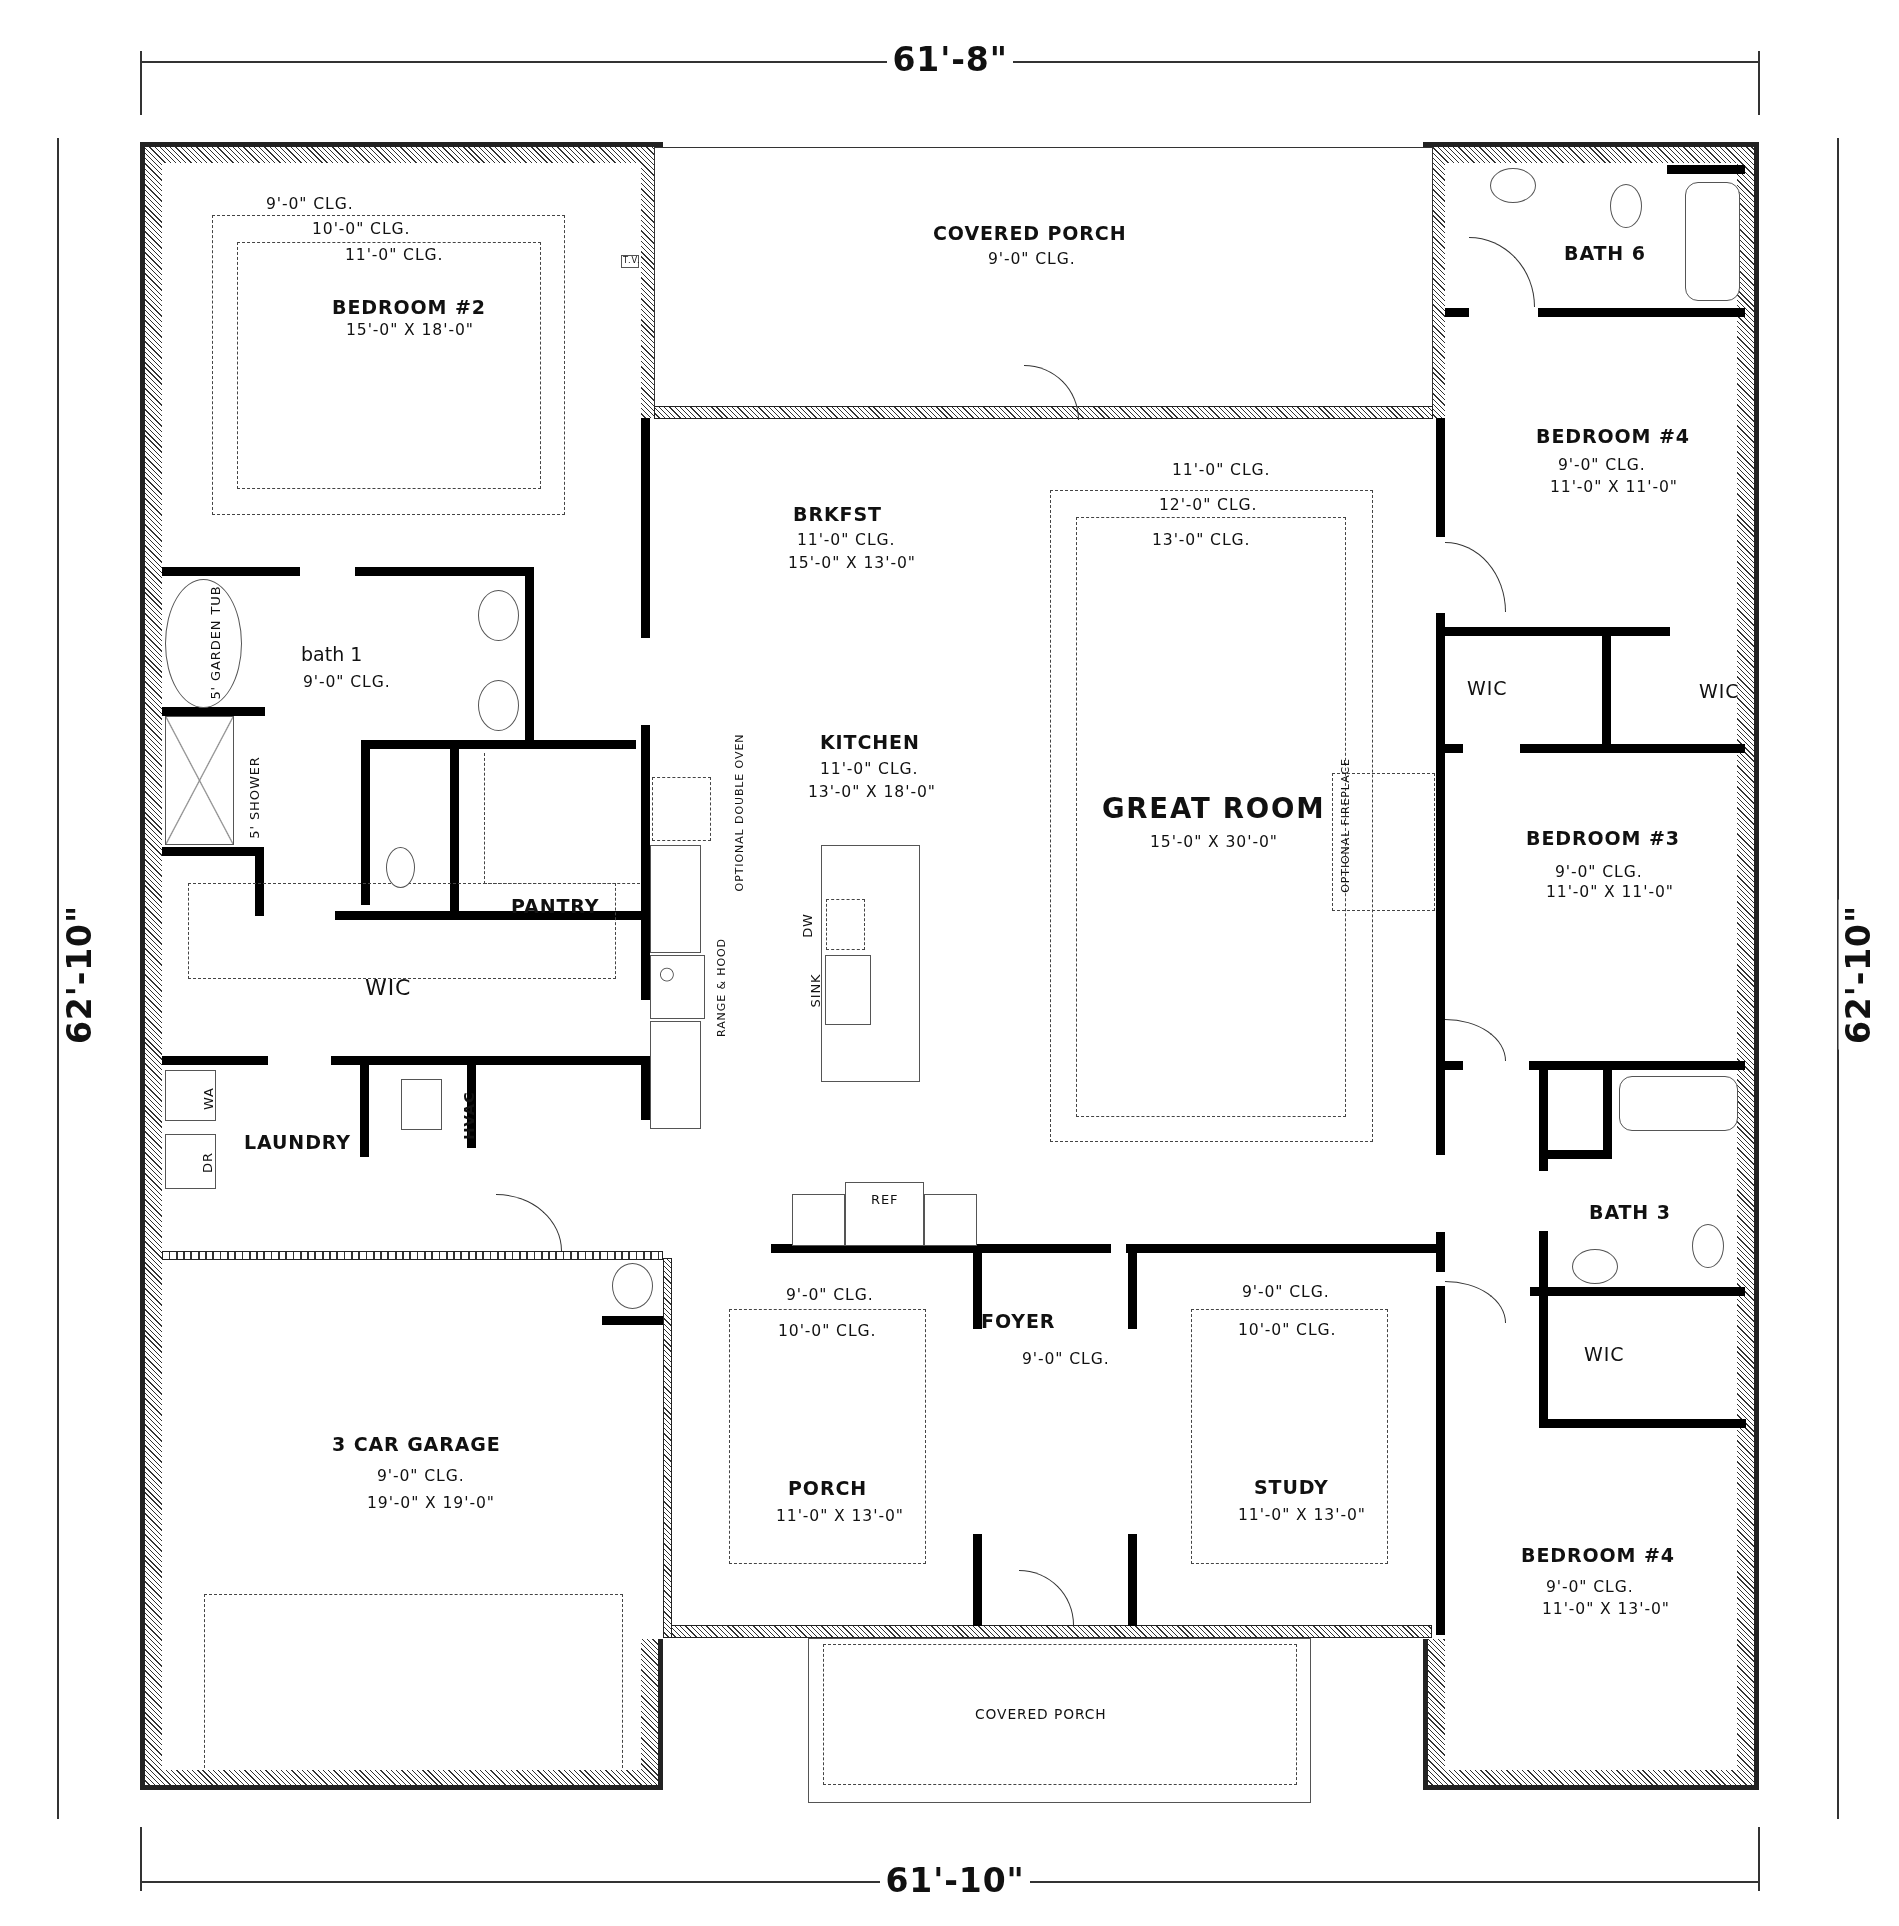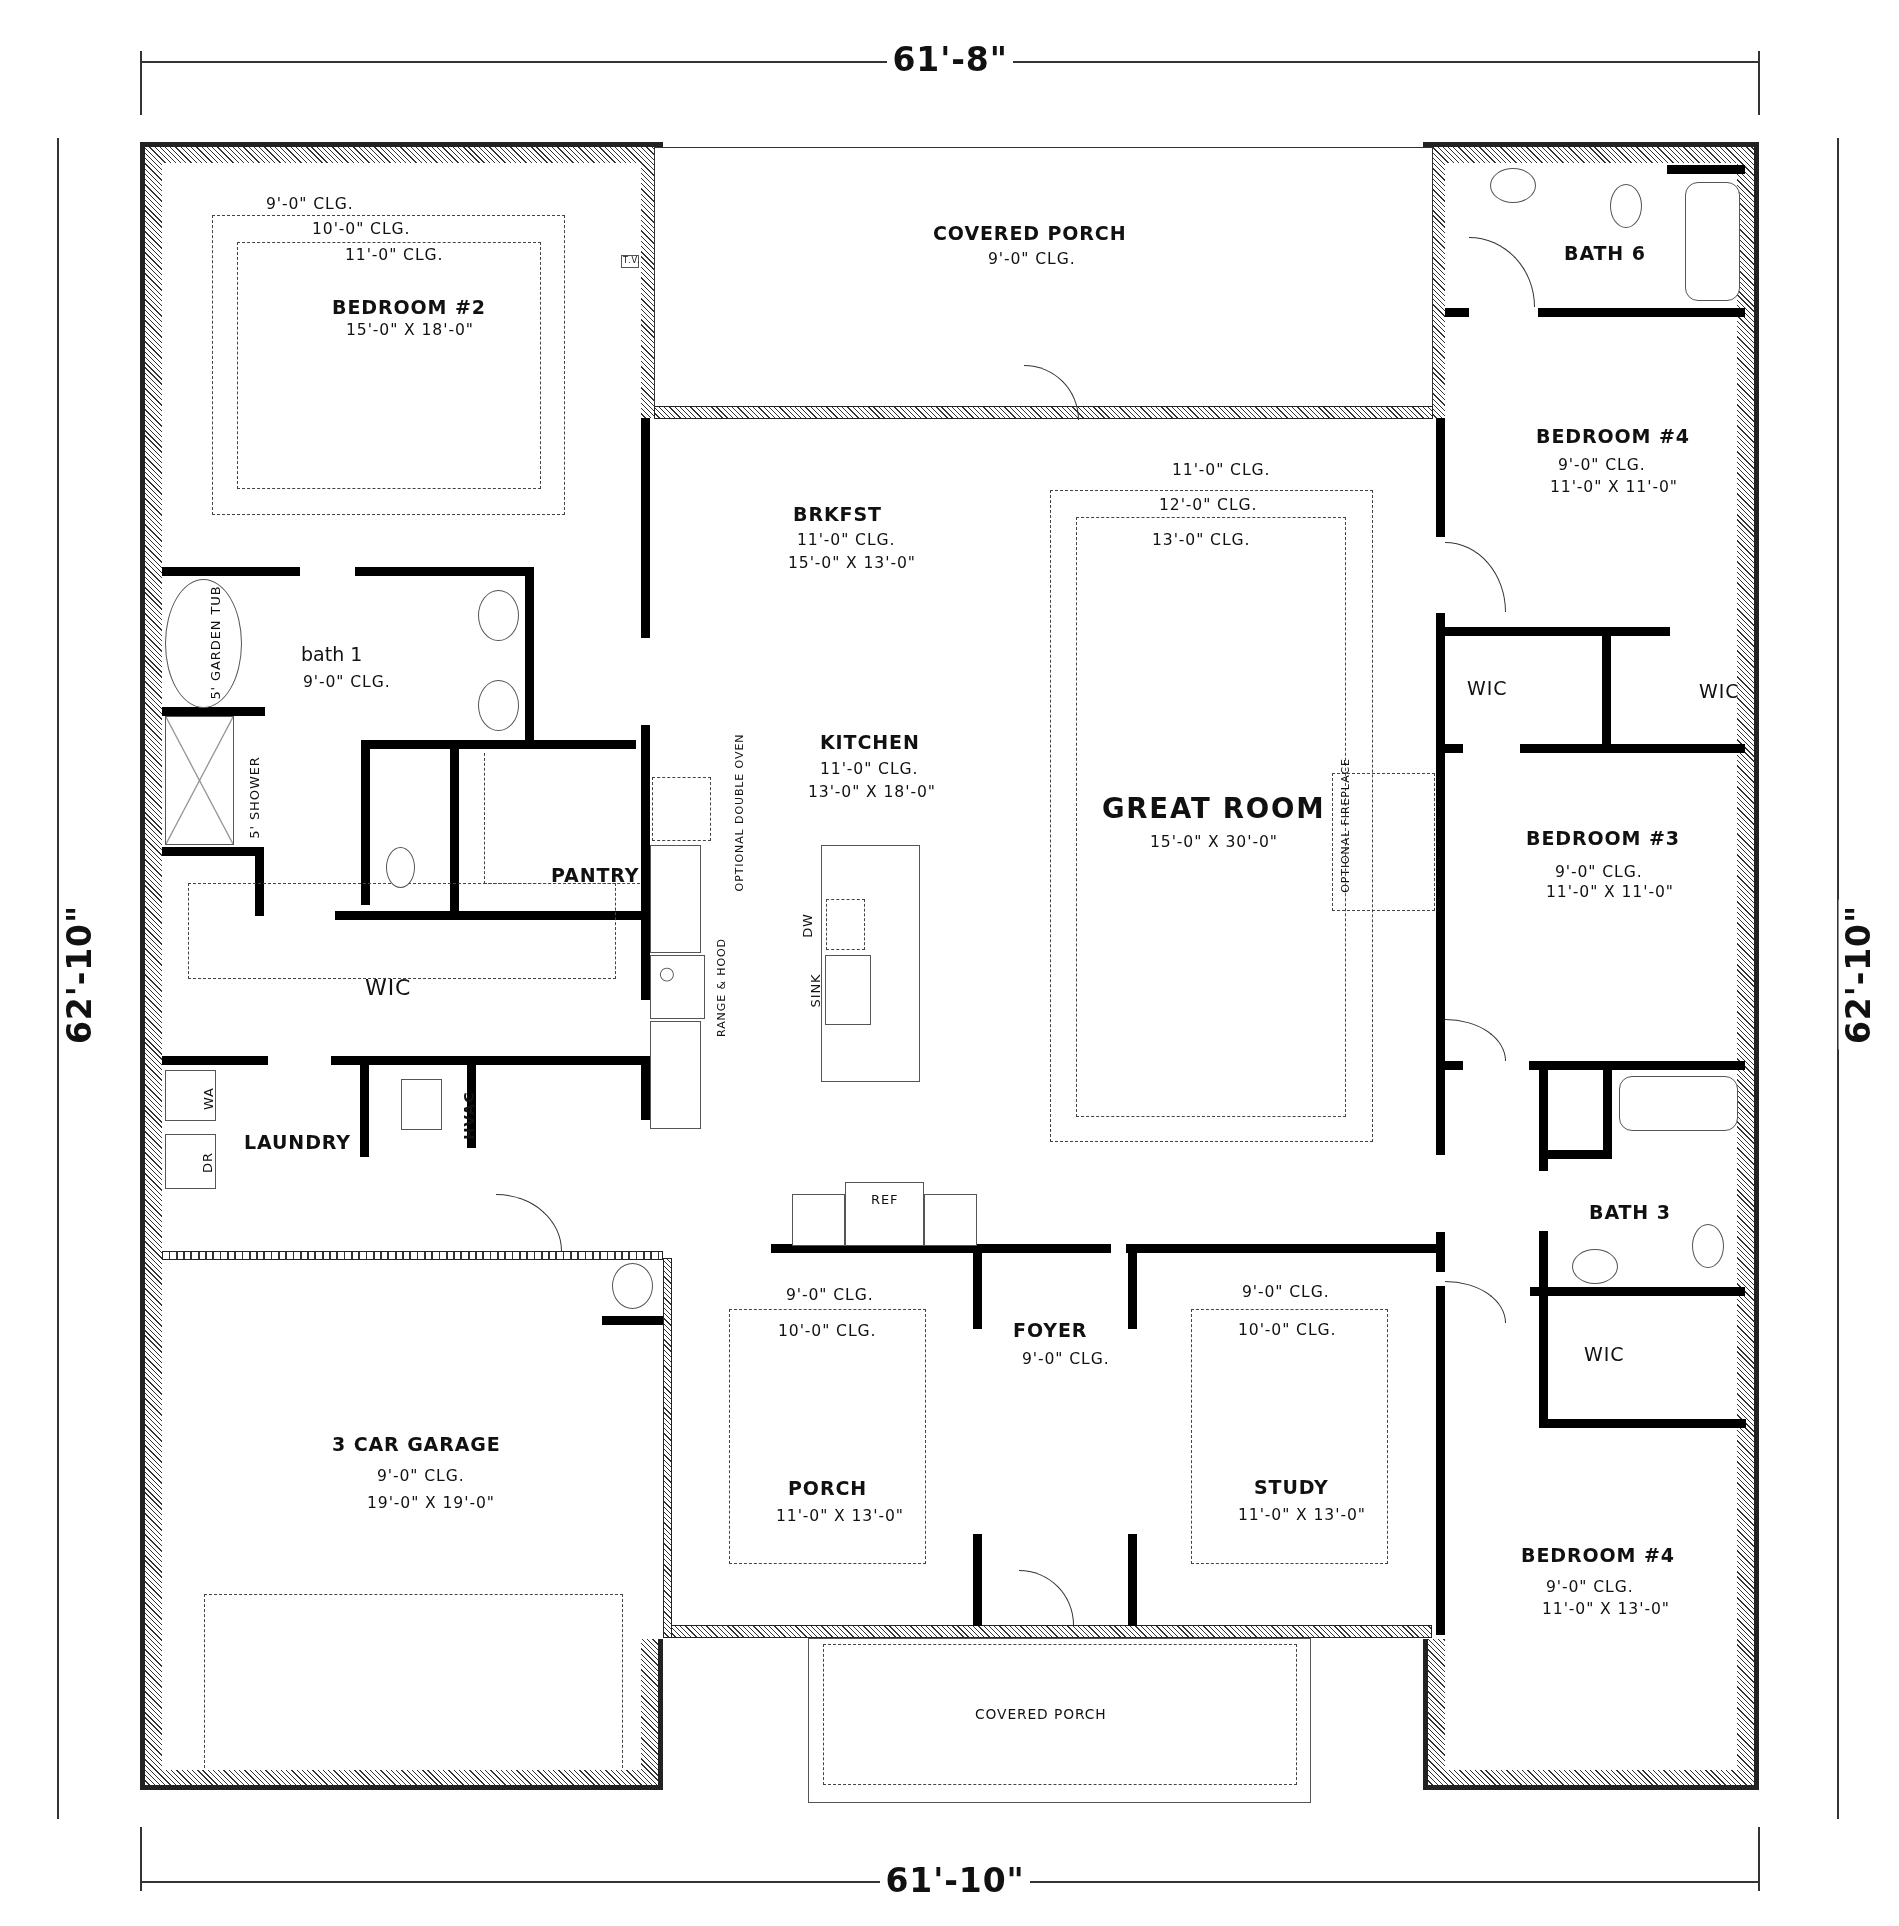--- a/index.html
+++ b/index.html
@@ -176,21 +176,21 @@
 <div class="lbl sub" style="left:788px;top:554px;">15'-0" X 13'-0"</div>
 <div class="lbl name" style="left:820px;top:731px;">KITCHEN</div>
 <div class="lbl sub" style="left:820px;top:760px;">11'-0" CLG.</div>
 <div class="lbl sub" style="left:808px;top:783px;">13'-0" X 18'-0"</div>
 <div class="lbl tiny vert" style="left:661px;top:806px;font-size:11px;">OPTIONAL DOUBLE OVEN</div>
 <div class="lbl tiny vert" style="left:672px;top:981px;font-size:11px;">RANGE &amp; HOOD</div>
 <div class="lbl tiny vert" style="left:795px;top:918px;">DW</div>
 <div class="lbl tiny vert" style="left:799px;top:983px;">SINK</div>
 <div class="lbl tiny" style="left:871px;top:1192px;">REF</div>
 
-<div class="lbl name" style="left:511px;top:864px;margin-left:40px;">PANTRY</div>
+<div class="lbl name" style="left:511px;top:895px;">PANTRY</div>
 
 <div class="lbl sub" style="left:1172px;top:461px;">11'-0" CLG.</div>
 <div class="lbl sub" style="left:1159px;top:496px;">12'-0" CLG.</div>
 <div class="lbl sub" style="left:1152px;top:531px;">13'-0" CLG.</div>
 <div class="lbl big" style="left:1102px;top:792px;">GREAT ROOM</div>
 <div class="lbl sub" style="left:1150px;top:833px;">15'-0" X 30'-0"</div>
 <div class="lbl tiny vert" style="left:1278px;top:819px;font-size:11px;">OPTIONAL FIREPLACE</div>
 
 <div class="lbl name" style="left:1467px;top:677px;font-weight:normal;">WIC</div>
 <div class="lbl name" style="left:1699px;top:680px;font-weight:normal;">WIC</div>
@@ -211,21 +211,21 @@
 
 <div class="lbl name" style="left:332px;top:1433px;">3 CAR GARAGE</div>
 <div class="lbl sub" style="left:377px;top:1467px;">9'-0" CLG.</div>
 <div class="lbl sub" style="left:367px;top:1494px;">19'-0" X 19'-0"</div>
 
 <div class="lbl sub" style="left:786px;top:1286px;">9'-0" CLG.</div>
 <div class="lbl sub" style="left:778px;top:1322px;">10'-0" CLG.</div>
 <div class="lbl name" style="left:788px;top:1477px;">PORCH</div>
 <div class="lbl sub" style="left:776px;top:1507px;">11'-0" X 13'-0"</div>
 
-<div class="lbl name" style="left:1013px;top:1310px;margin-top:9px;">FOYER</div>
+<div class="lbl name" style="left:981px;top:1310px;">FOYER</div>
 <div class="lbl sub" style="left:1022px;top:1350px;">9'-0" CLG.</div>
 
 <div class="lbl sub" style="left:1242px;top:1283px;">9'-0" CLG.</div>
 <div class="lbl sub" style="left:1238px;top:1321px;">10'-0" CLG.</div>
 <div class="lbl name" style="left:1254px;top:1476px;">STUDY</div>
 <div class="lbl sub" style="left:1238px;top:1506px;">11'-0" X 13'-0"</div>
 
 <div class="lbl name" style="left:1521px;top:1544px;">BEDROOM #4</div>
 <div class="lbl sub" style="left:1546px;top:1578px;">9'-0" CLG.</div>
 <div class="lbl sub" style="left:1542px;top:1600px;">11'-0" X 13'-0"</div>

